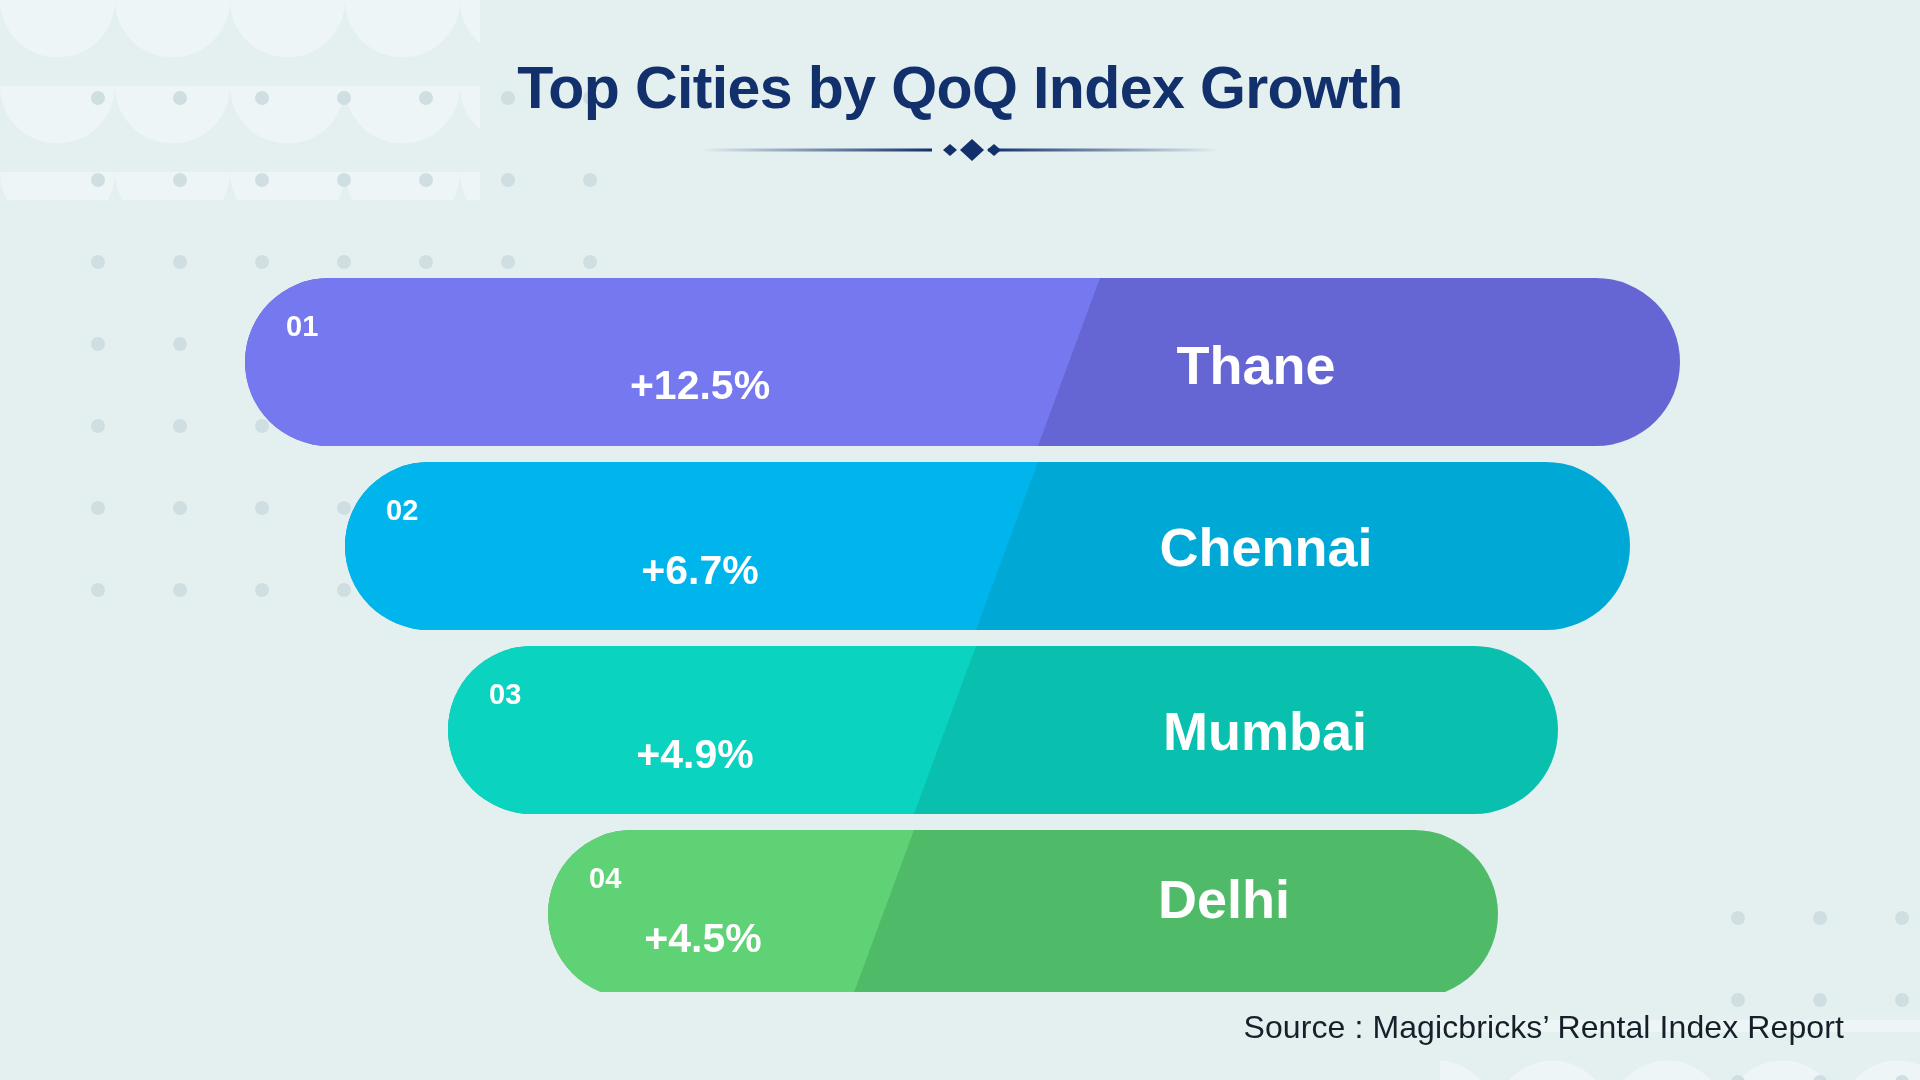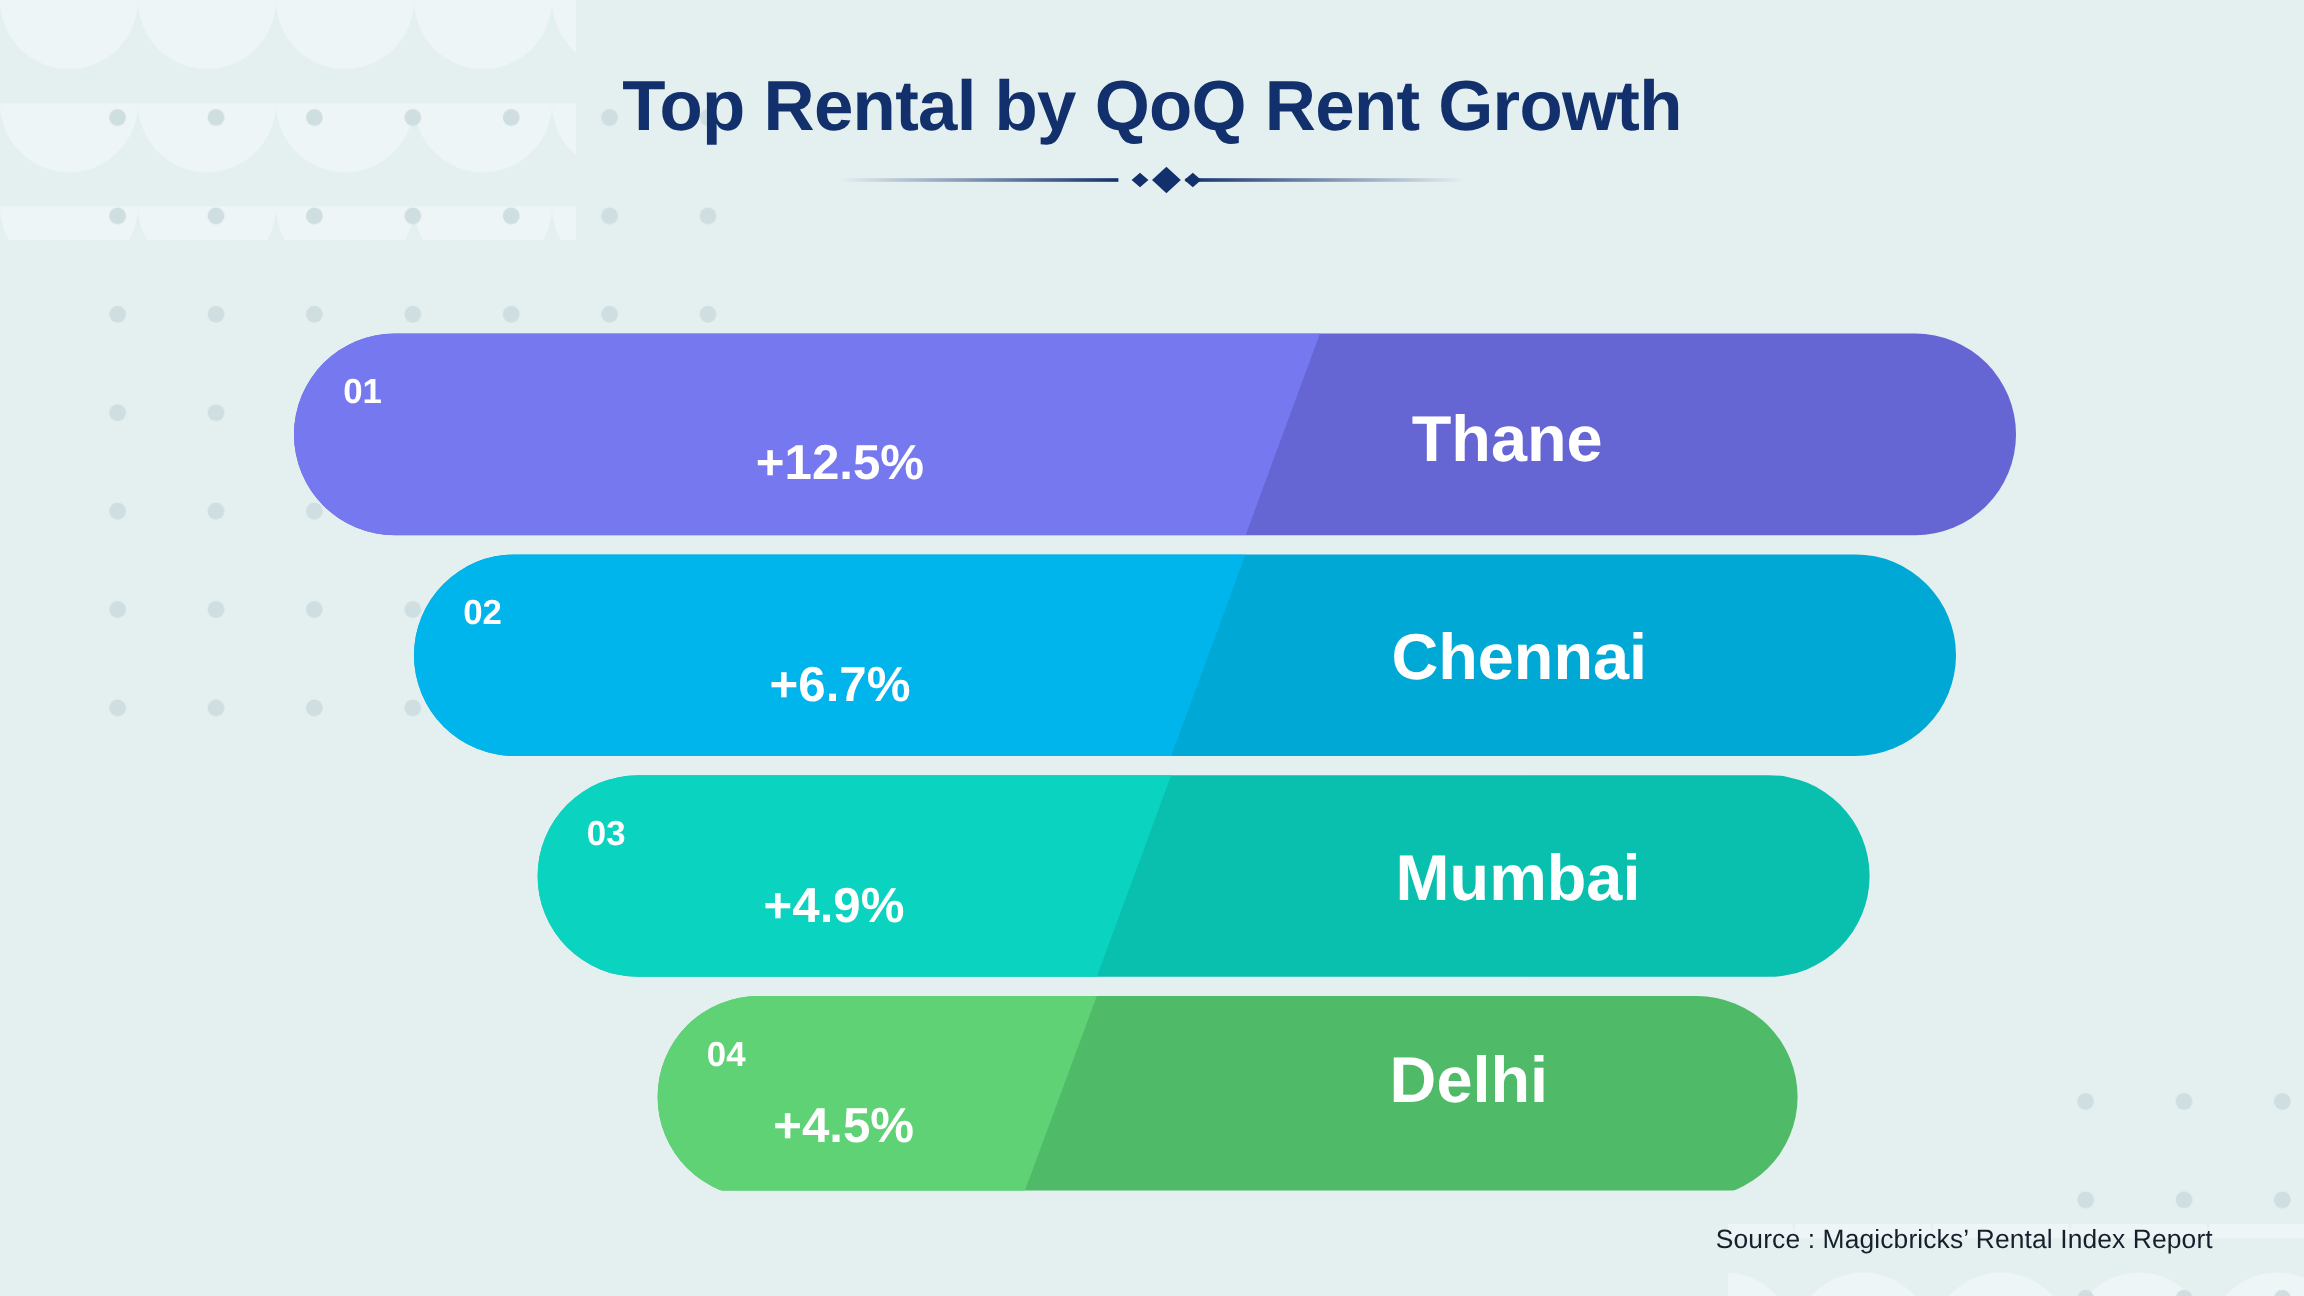--- a/index.html
+++ b/index.html
@@ -87,21 +87,21 @@
     font-size: 54px;
     font-weight: 700;
     fill: #ffffff;
   }
 
   
   .source-note {
     position: absolute;
     right: 76px;
     bottom: 34px;
-    font-size: 22px;
+    font-size: 32px;
     color: #15202b;
     font-family: "Liberation Sans", sans-serif;
     letter-spacing: 0.1px;
     white-space: nowrap;
     text-align: center;
   }
 </style>
 </head>
 <body style="background: rgb(228, 239, 240);">
 
@@ -132,21 +132,21 @@
       <rect x="1440" y="1020" width="510" height="100" fill="url(#scallopdn)"></rect>
     </g>
 
     <g>
       <rect x="1710" y="960" width="230" height="130" fill="url(#dotgrid)"></rect>
       <rect x="1710" y="880" width="230" height="80" fill="url(#dotgrid)"></rect>
     </g>
   </svg>
 
   <div class="header">
-    <h1 class="page-title">Top Rental by QoQ Rent Growth</h1>
+    <h1 class="page-title">Top Cities by QoQ Index Growth</h1>
 
     <div class="divider-wrap">
       <svg width="520" height="26" viewBox="0 0 520 26">
         <defs>
           <linearGradient id="lineFadeL" x1="0" y1="0" x2="1" y2="0">
             <stop offset="0%" stop-color="#12306b" stop-opacity="0"></stop>
             <stop offset="100%" stop-color="#12306b" stop-opacity="1"></stop>
           </linearGradient>
           <linearGradient id="lineFadeR" x1="0" y1="0" x2="1" y2="0">
             <stop offset="0%" stop-color="#12306b" stop-opacity="1"></stop>

